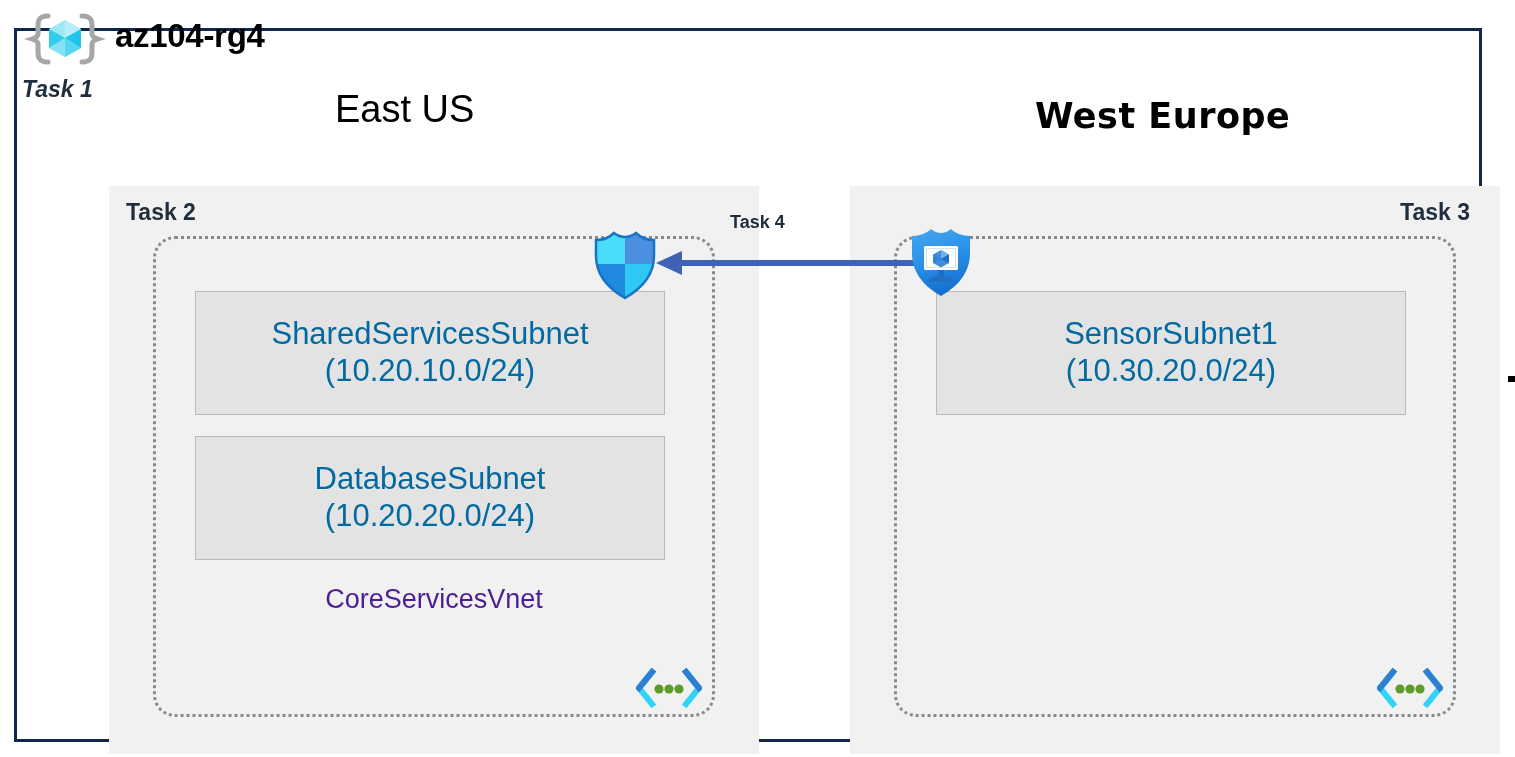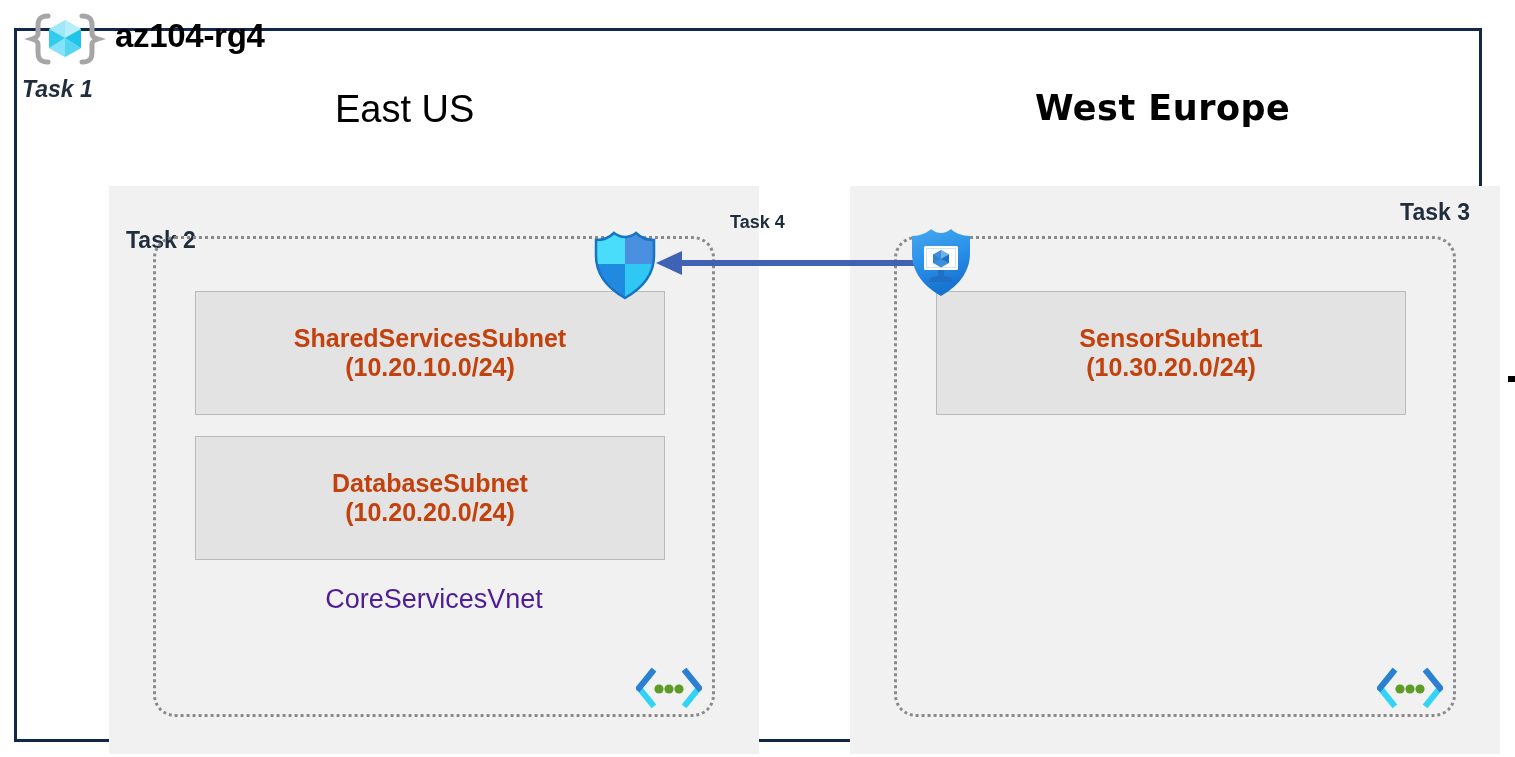--- a/index.html
+++ b/index.html
@@ -74,21 +74,21 @@
     color: #000000;
     white-space: nowrap;
     font-weight: normal;
   }
   #region-heading-east {
     left: 335px;
     top: 88px;
   }
   #region-heading-west {
     left: 1035px;
-    top: 88px;
+    top: 96px;
     font-family: "DejaVu Sans", sans-serif;
     font-size: 35px;
     font-weight: 600;
     letter-spacing: 0.5px;
   }
 
   
   .region-panel {
     position: absolute;
     top: 155px;
@@ -105,21 +105,21 @@
   }
 
   .task-tag {
     position: absolute;
     top: 13px;
     font-size: 23px;
     font-weight: bold;
     color: #1f2d3d;
     white-space: nowrap;
   }
-  .task-tag.left  { left: 17px; margin-top: 28px; }
+  .task-tag.left  { left: 17px; }
   .task-tag.right { right: 30px; }
 
   
   .vnet {
     position: absolute;
     top: 50px;
     left: 44px;
     width: 562px;
     height: 481px;
     box-sizing: border-box;
@@ -139,24 +139,23 @@
     border: 1px solid #b9b9b9;
     display: flex;
     flex-direction: column;
     align-items: center;
     justify-content: center;
     line-height: 1.18;
   }
   .subnet-1 { top: 52px; }
   .subnet-2 { top: 197px; }
   .subnet-name, .subnet-cidr {
-    font-size: 25px;
-    color: #c2410c;
-    white-space: nowrap;
-    font-weight: bold;
+    font-size: 31px;
+    color: #0369a1;
+    white-space: nowrap;
   }
 
   
   .vnet-caption {
     position: absolute;
     left: 0;
     right: 0;
     top: 345px;
     text-align: center;
     line-height: 1.18;

